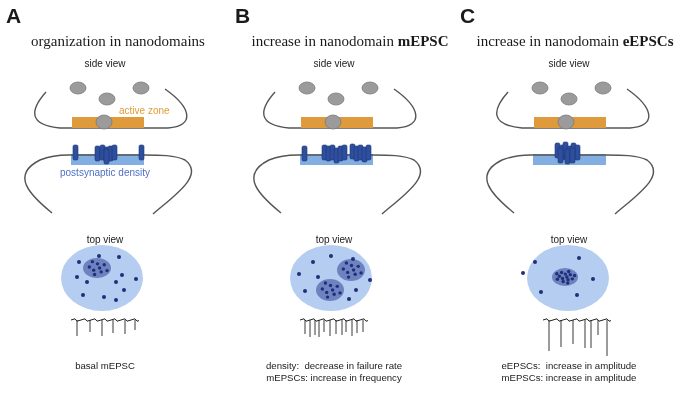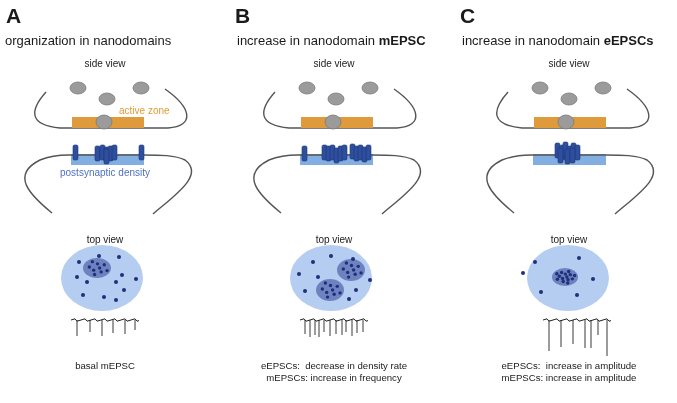--- a/index.html
+++ b/index.html
@@ -1,20 +1,20 @@
 <!DOCTYPE html>
 <html><head>
   <meta charset="utf-8">
   <style>
     html, body { margin: 0; padding: 0; background: #ffffff; }
     body { width: 677px; height: 403px; position: relative; overflow: hidden;
            font-family: "Liberation Sans", sans-serif; color: #1a1a1a; }
     .panel { position: absolute; top: 0; width: 226px; height: 403px; }
     .panel-letter { position: absolute; top: 4px; font-size: 21px; font-weight: bold; font-family: "Liberation Sans", sans-serif; }
-    .panel-title { position: absolute; top: 33px; width: 226px; text-align: left; font-size: 13px; white-space: nowrap; }
+    .panel-title { position: absolute; top: 33px; width: 226px; text-align: center; font-size: 15px; white-space: nowrap; font-family: Liberation Serif, serif; }
     .panel-title b { font-weight: bold; }
     .side-label { position: absolute; top: 58px; width: 226px; text-align: center; font-size: 10px; }
     .top-label { position: absolute; top: 234px; width: 226px; text-align: center; font-size: 10px; }
     .readout { position: absolute; width: 226px; text-align: center; font-size: 9.6px; line-height: 12px; white-space: pre; }
     svg.art { position: absolute; left: 0; top: 0; width: 226px; height: 403px; overflow: visible; }
     .az-label { font-size: 10px; fill: #e39a35; font-family: "Liberation Sans", sans-serif; }
     .psd-label { font-size: 10px; fill: #4f6fc4; font-family: "Liberation Sans", sans-serif; }
   </style>
 </head>
 <body>
@@ -160,21 +160,21 @@
         <line x1="101" y1="320" x2="101" y2="336" stroke="#222222" stroke-width="0.9"></line>
         <line x1="107" y1="320" x2="107" y2="334" stroke="#222222" stroke-width="0.9"></line>
         <line x1="113" y1="320" x2="113" y2="335" stroke="#222222" stroke-width="0.9"></line>
         <line x1="117" y1="320" x2="117" y2="332" stroke="#222222" stroke-width="0.9"></line>
         <line x1="123" y1="320" x2="123" y2="336" stroke="#222222" stroke-width="0.9"></line>
         <line x1="128" y1="320" x2="128" y2="333" stroke="#222222" stroke-width="0.9"></line>
         <line x1="134" y1="320" x2="134" y2="332" stroke="#222222" stroke-width="0.9"></line>
       </g>
   </svg>
   <div class="top-label" style="left:-8px;">top view</div>
-  <div class="readout" style="left:-8px; top:360px;">eEPSCs:  decrease in density rate</div>
+  <div class="readout" style="left:-8px; top:360px;">density:  decrease in failure rate</div>
   <div class="readout" style="left:-8px; top:372px;">mEPSCs: increase in frequency</div>
 </div>
 
 <div class="panel" style="left:458px;">
   <div class="panel-letter" style="left:2px;">C</div>
   <div class="panel-title" style="left:4px;">
     <span>increase in nanodomain </span><b>eEPSCs</b>
   </div>
   <div class="side-label" style="left:-2px;">side view</div>
   <svg class="art">

